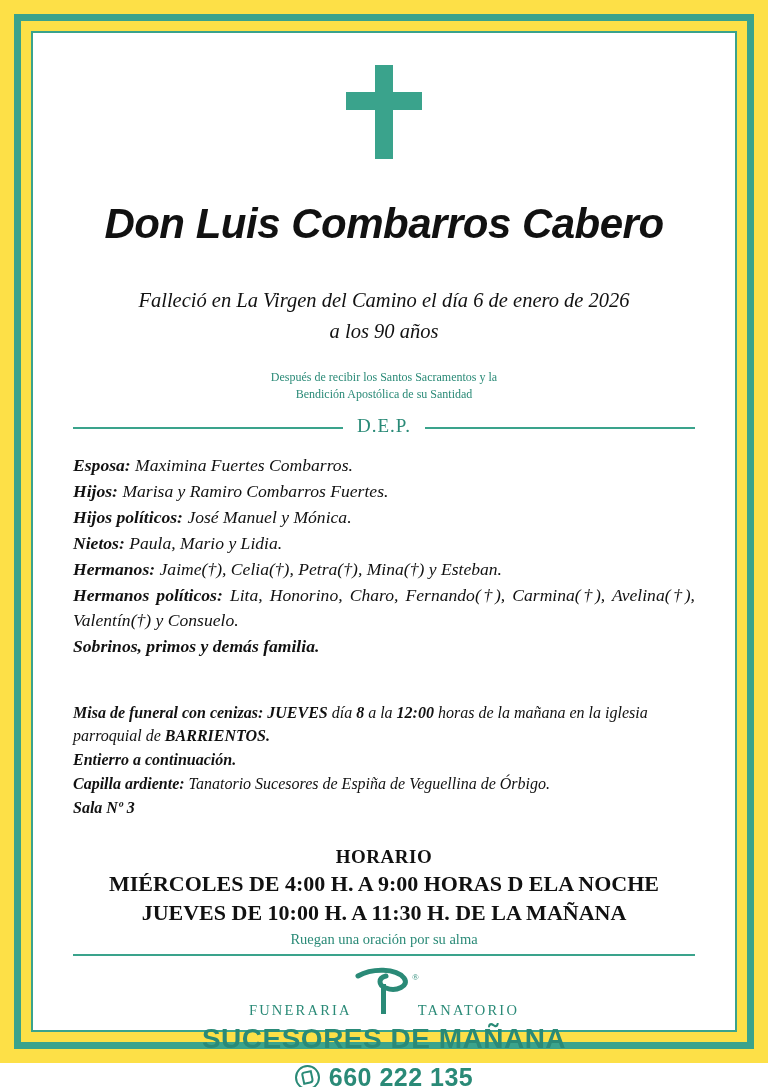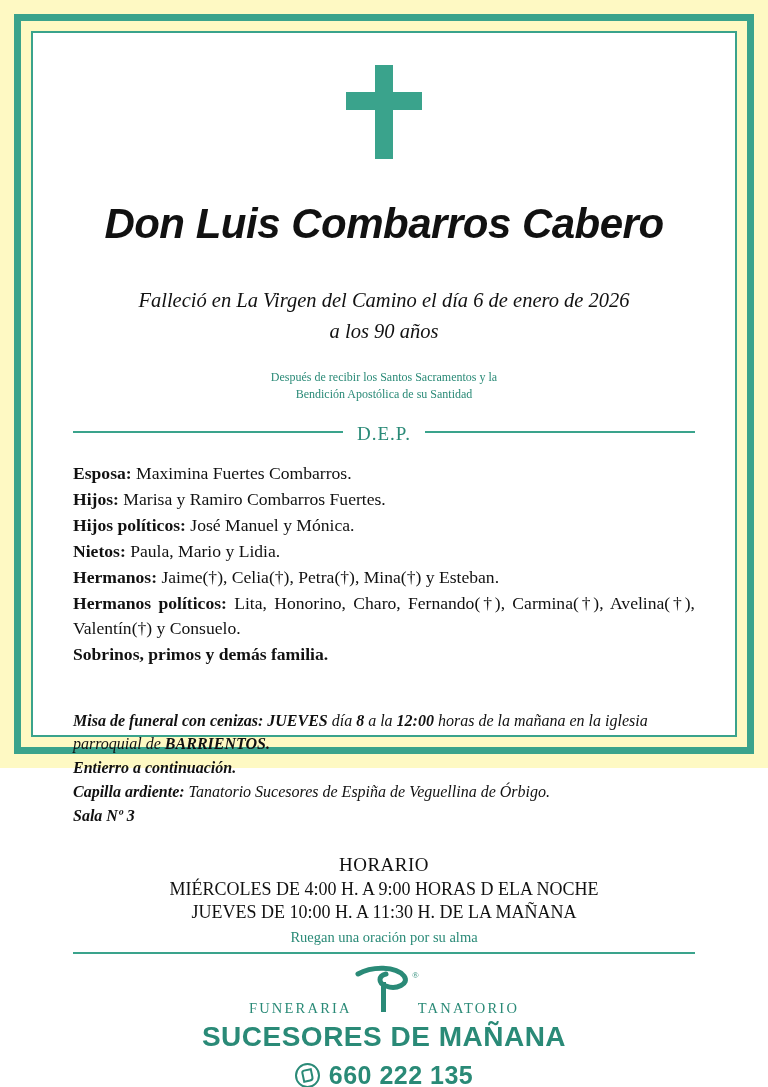--- a/index.html
+++ b/index.html
@@ -9,22 +9,22 @@
   }
   body {
     width: 768px;
     height: 1087px;
     font-family: "Liberation Serif", serif;
     overflow: hidden;
   }
   .page {
     position: relative;
     width: 768px;
-    height: 768px;
-    background: #fef9c3;
+    height: 1063px;
+    background: #fde047;
     box-sizing: border-box;
   }
   .outer-border {
     position: absolute;
     left: 14px;
     top: 14px;
     right: 14px;
     bottom: 14px;
     border: 7px solid #3aa38c;
     box-sizing: border-box;
@@ -126,29 +126,29 @@
     height: 2px;
     background: #3aa38c;
   }
   .dep-row .dep-text {
     padding: 0 14px;
     font-size: 19px;
     letter-spacing: 1px;
     color: #2a8a77;
     font-family: "Liberation Serif", serif;
     transform: translateY(-2px);
-    margin-top: 8px;
   }
 
   
   .family {
     margin-top: 14px;
     font-size: 17.6px;
     line-height: 1.42;
     color: #111111;
+    font-style: italic;
   }
   .family .fam-line {
     margin: 0 0 1px 0;
     text-align: justify;
   }
   .family .lbl {
     font-weight: bold;
   }
   .family .fam-line.solo {
     font-weight: bold;
@@ -167,30 +167,30 @@
   }
   .funeral b {
     font-weight: bold;
     font-style: italic;
   }
 
   
   .schedule {
     margin-top: 26px;
     text-align: center;
-    font-weight: normal;
+    font-weight: bold;
     color: #111111;
     line-height: 1.3;
   }
   .schedule .sched-title {
     font-size: 19px;
     letter-spacing: 0.5px;
   }
   .schedule .sched-line {
-    font-size: 18px;
+    font-size: 22px;
   }
 
   .prayer {
     text-align: center;
     color: #2a8a77;
     font-size: 14.5px;
     margin-top: 4px;
   }
 
   .divider {

